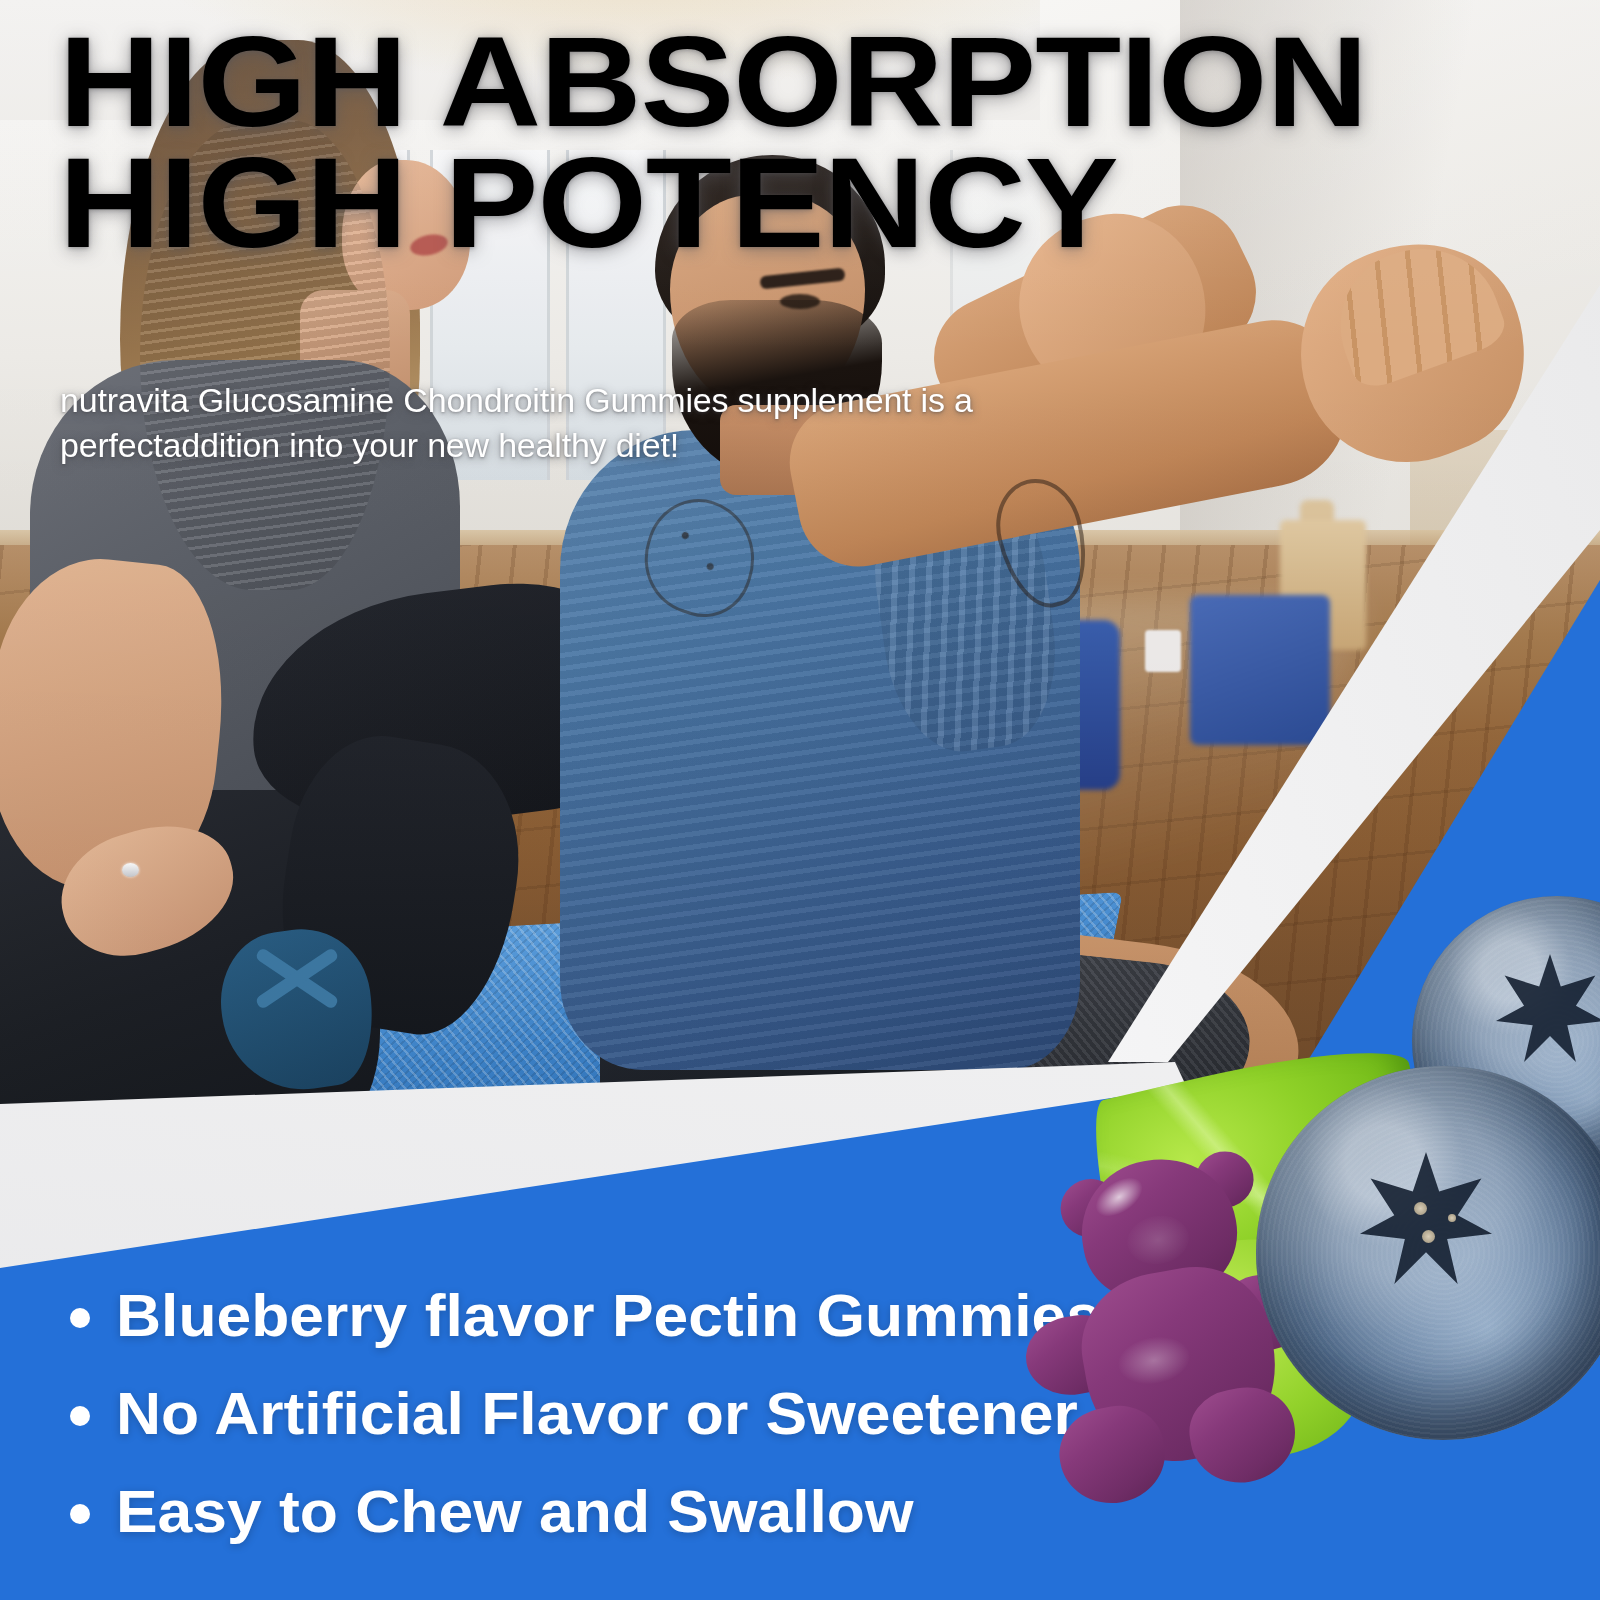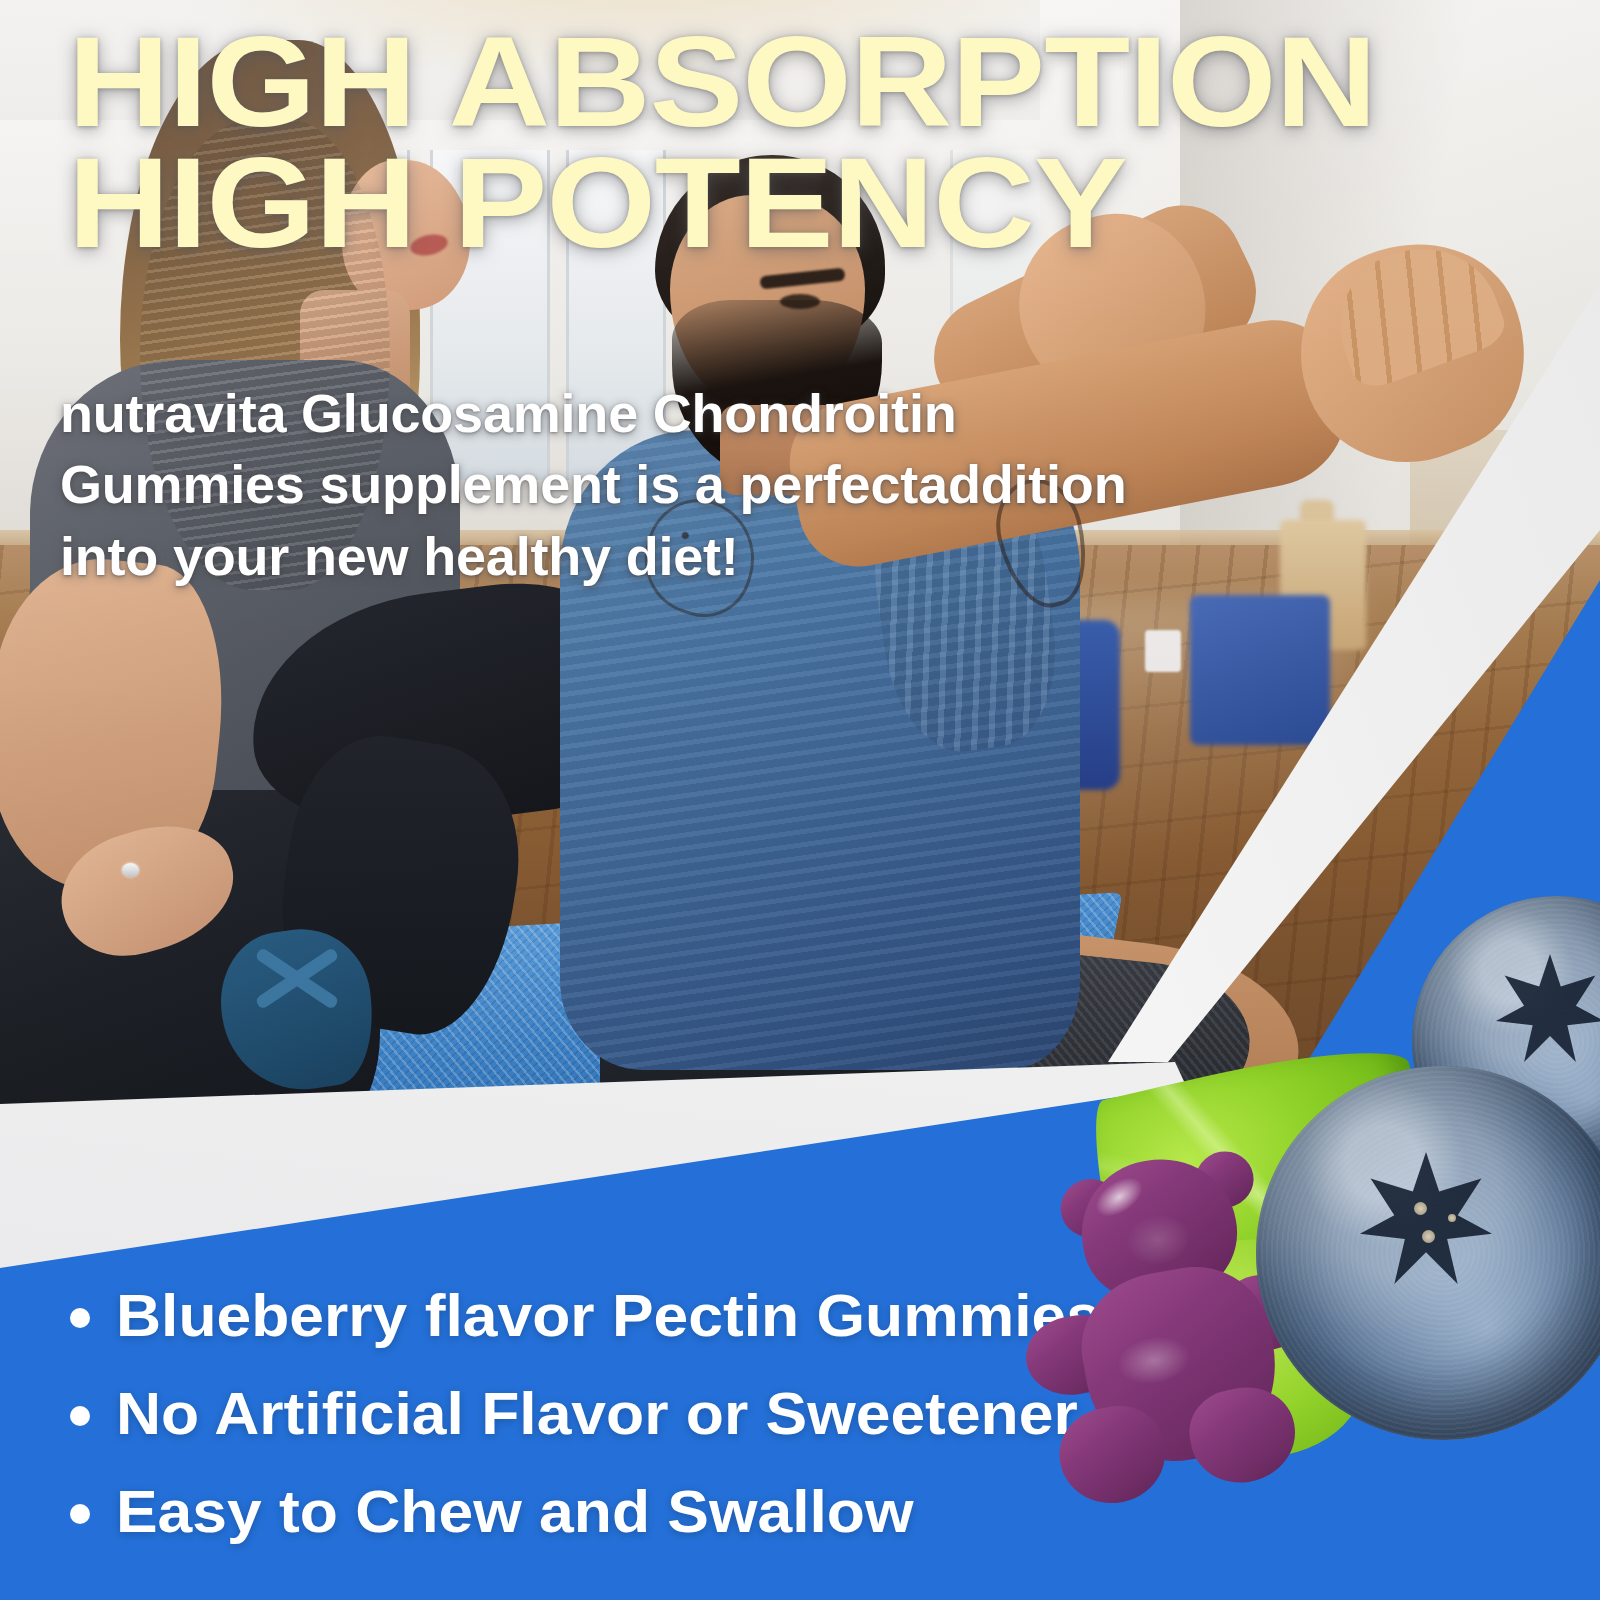--- a/index.html
+++ b/index.html
@@ -326,44 +326,44 @@
   }
   
   .band-blue-bottom {
     position:absolute; left:0; top:0; width:1600px; height:1600px;
     background:var(--blue,#2470d8);
     clip-path:polygon(0 1268px, 1190px 1086px, 1600px 1086px, 1600px 1600px, 0 1600px);
   }
 
   
   .headline {
-    position:absolute; left:68px; top:26px; width:1480px;
-    color:#fef9c3;
+    position:absolute; left:59px; top:26px; width:1480px;
+    color:#000000;
     font-family:"Liberation Sans Narrow","Liberation Sans", sans-serif;
     font-weight:700;
     line-height:.88;
     letter-spacing:-1px;
     text-shadow:0 3px 16px rgba(90,90,95,.55), 0 1px 4px rgba(80,80,85,.45);
   }
   .headline .hl-1 {
     display:block; font-size:128px; transform:scaleX(1.1); transform-origin:left center;
     white-space:nowrap;
   }
   .headline .hl-2 {
     display:block; font-size:128px; transform:scaleX(1.1); transform-origin:left center;
     white-space:nowrap; margin-top:8px;
   }
 
   
   .subtitle {
     position:absolute; left:60px; top:378px; width:1140px;
     color:#ffffff;
     font-family:"Liberation Sans", sans-serif;
-    font-weight:700;
-    font-size:54px;
+    font-weight:400;
+    font-size:34px;
     line-height:1.32;
     letter-spacing:-.2px;
     text-shadow:0 2px 10px rgba(70,70,75,.60), 0 1px 3px rgba(60,60,65,.5);
   }
 
   
   .bullets {
     position:absolute; left:70px; top:1286px; width:1060px;
     list-style:none;
   }

